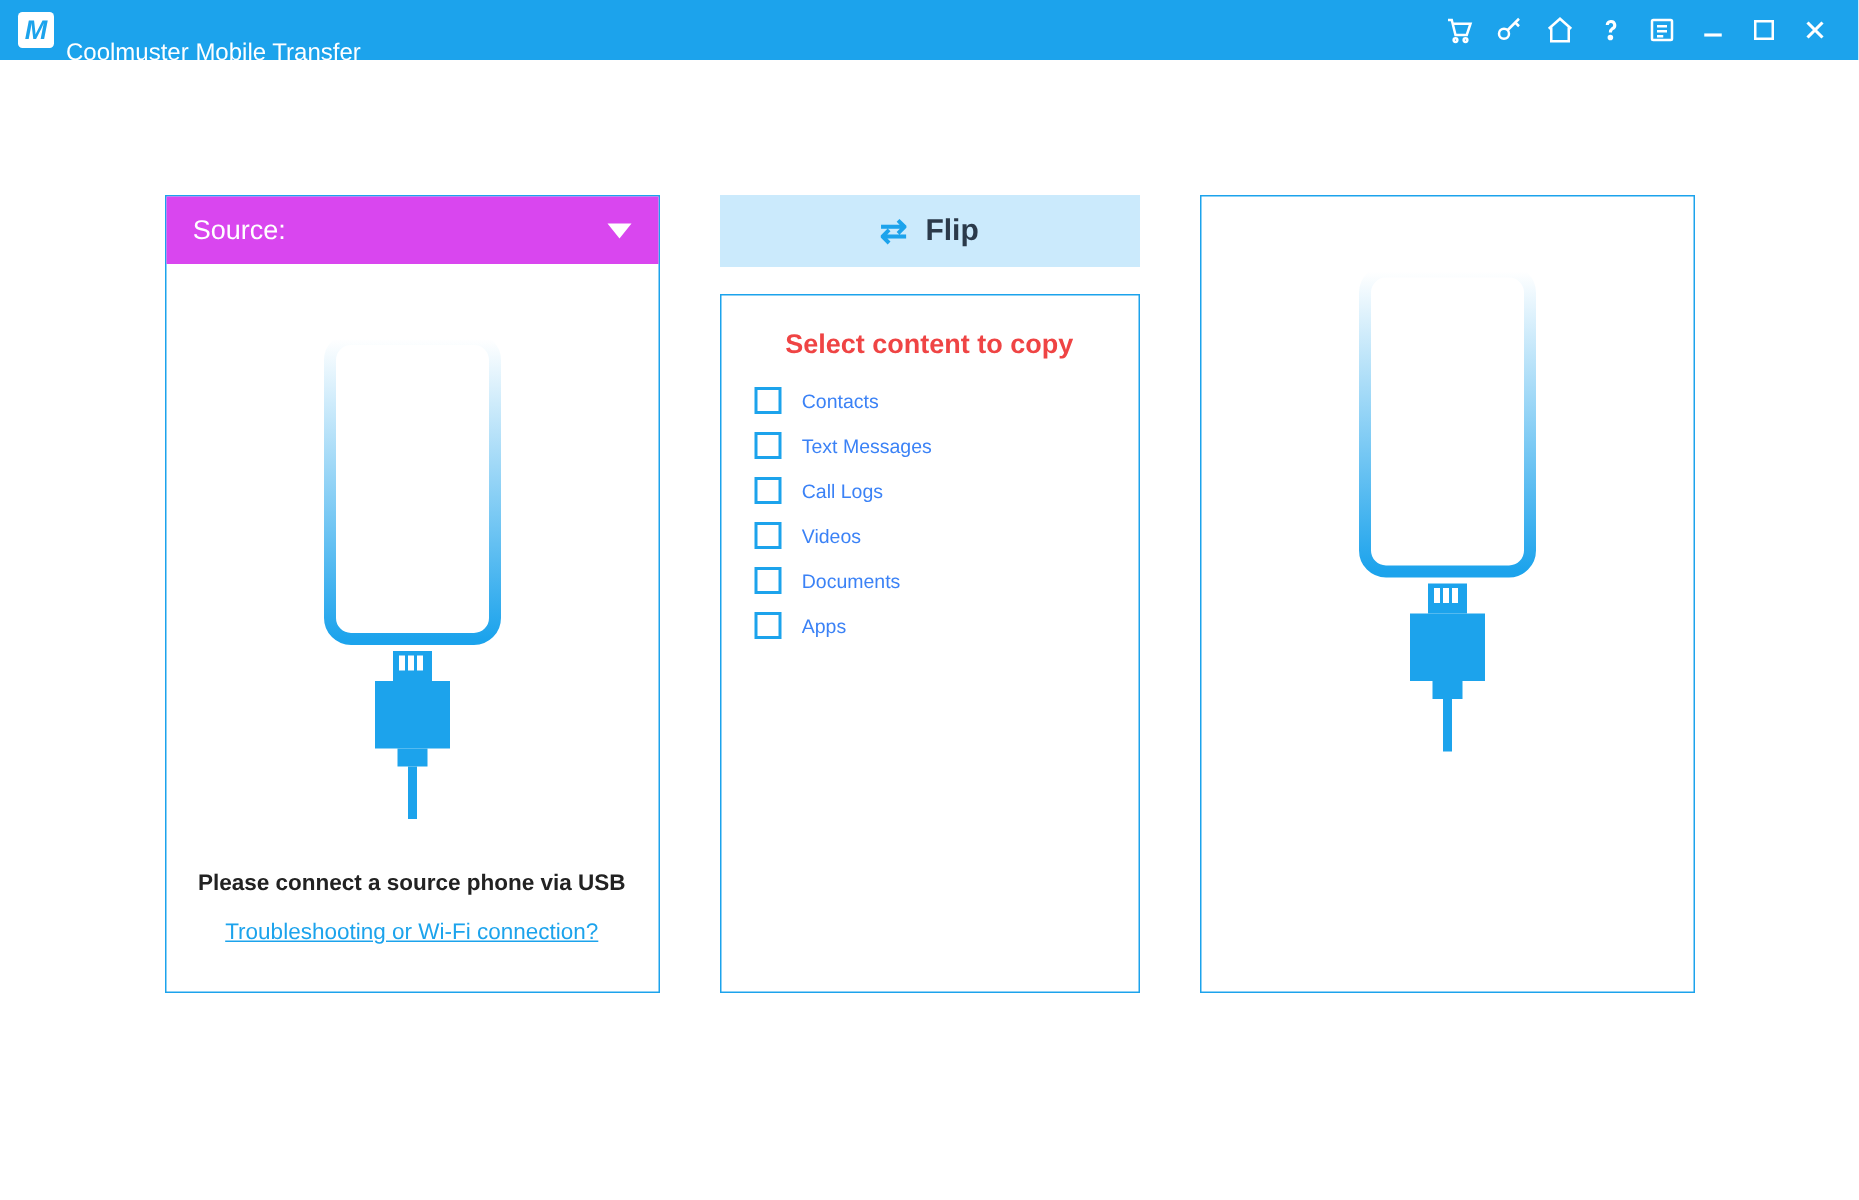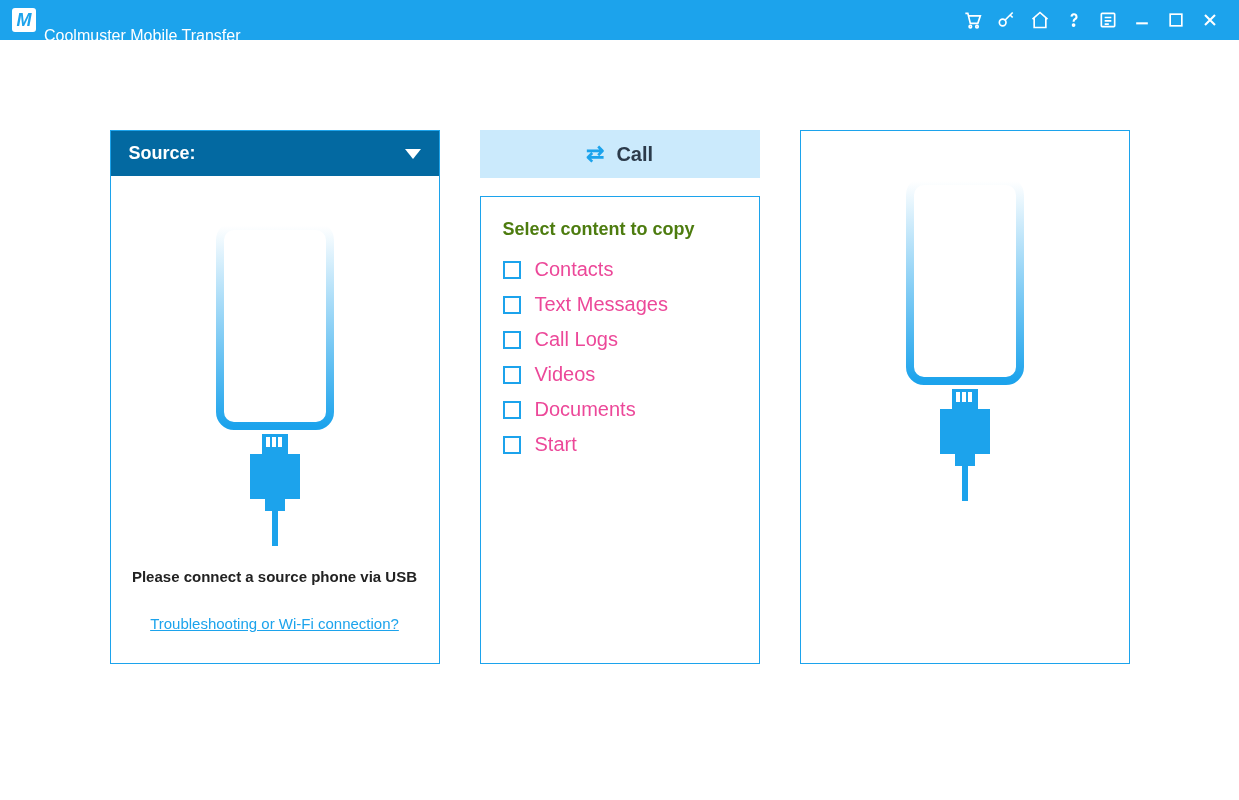--- a/index.html
+++ b/index.html
@@ -51,71 +51,71 @@
   display: flex;
   gap: 40px;
   justify-content: center;
 }
 .device-panel {
   width: 330px;
   border: 1px solid #1ca3ec;
   background: #fff;
 }
 .panel-header {
-  background: #0369a1;
+  background: #d946ef;
   color: #fff;
   padding: 12px 18px;
   font-size: 18px;
-  font-weight: bold;
+  font-weight: normal;
   display: flex;
   align-items: center;
   justify-content: space-between;
 }
 .panel-header .chev {
   width: 0; height: 0;
   border-left: 8px solid transparent;
   border-right: 8px solid transparent;
   border-top: 10px solid #fff;
 }
 .panel-body {
   padding: 30px 20px 30px;
   text-align: center;
 }
 .phone-art { margin: 10px auto 20px; display: block; }
-.msg { font-weight: bold; font-size: 15px; color: #222; margin-top: 20px; line-height: 1.4; }
-.link { color: #1ca3ec; font-size: 15px; text-decoration: underline; margin-top: 28px; display: inline-block; cursor: pointer; }
+.msg { font-weight: bold; font-size: 15px; color: #222; margin-top: 32px; line-height: 1.4; }
+.link { color: #1ca3ec; font-size: 15px; text-decoration: underline; margin-top: 14px; display: inline-block; cursor: pointer; }
 .center-col { width: 280px; display: flex; flex-direction: column; gap: 18px; }
 .soft-btn {
   background: #cbeafc;
   border: none;
   height: 48px;
   display: flex;
   align-items: center;
   justify-content: center;
   gap: 12px;
   font-size: 20px;
   font-weight: bold;
   color: #2b3a4a;
   cursor: pointer;
 }
 .soft-btn .ficon { color: #1ca3ec; font-size: 22px; }
 .content-box {
   border: 1px solid #1ca3ec;
   padding: 22px 22px;
   flex: 1;
 }
-.content-title { font-weight: bold; font-size: 18px; color: #4d7c0f; margin-bottom: 18px; }
+.content-title { font-weight: bold; font-size: 18px; color: #ef4444; text-align: center; margin-bottom: 18px; }
 .opt { display: flex; align-items: center; gap: 14px; margin: 12px 0; }
 .opt input[type="checkbox"] {
   width: 18px; height: 18px;
   appearance: none;
   border: 2px solid #1ca3ec;
   cursor: pointer;
 }
-.opt label { font-size: 20px; color: #ec4899; cursor: pointer; }
+.opt label { font-size: 13px; color: #3b82f6; cursor: pointer; }
 .start-btn svg { width: 30px; height: 30px; }
 </style>
 </head>
 <body>
 
 <div class="titlebar">
   <div class="logo">M</div>
   <div class="title">Coolmuster Mobile Transfer</div>
   <div class="spacer"></div>
   <button class="tbtn">
@@ -191,21 +191,21 @@
         <rect x="77" y="295" width="6" height="40" fill="#1ca3ec"></rect>
       </svg>
       <div class="msg">Please connect a source phone via USB</div>
       <a class="link">Troubleshooting or Wi-Fi connection?</a>
     </div>
   </div>
 
   <div class="center-col">
     <button class="soft-btn">
       <span class="ficon">⇄</span>
-      <span>Call</span>
+      <span>Flip</span>
     </button>
 
     <div class="content-box">
       <div class="content-title">Select content to copy</div>
       <div id="opts">
           <div class="opt">
             <input type="checkbox" id="opt0" style="">
             <label for="opt0">Contacts</label>
           </div>
           <div class="opt">
@@ -219,21 +219,21 @@
           <div class="opt">
             <input type="checkbox" id="opt6" style="">
             <label for="opt6">Videos</label>
           </div>
           <div class="opt">
             <input type="checkbox" id="opt5" style="">
             <label for="opt5">Documents</label>
           </div>
           <div class="opt">
             <input type="checkbox" id="opt7" style="">
-            <label for="opt7">Start</label>
+            <label for="opt7">Apps</label>
           </div>
         </div>
     </div>
 
   </div>
 
   <div class="device-panel">
     <div class="panel-body">
       <svg class="phone-art" width="160" height="330" viewBox="0 0 160 330">
         <defs>

